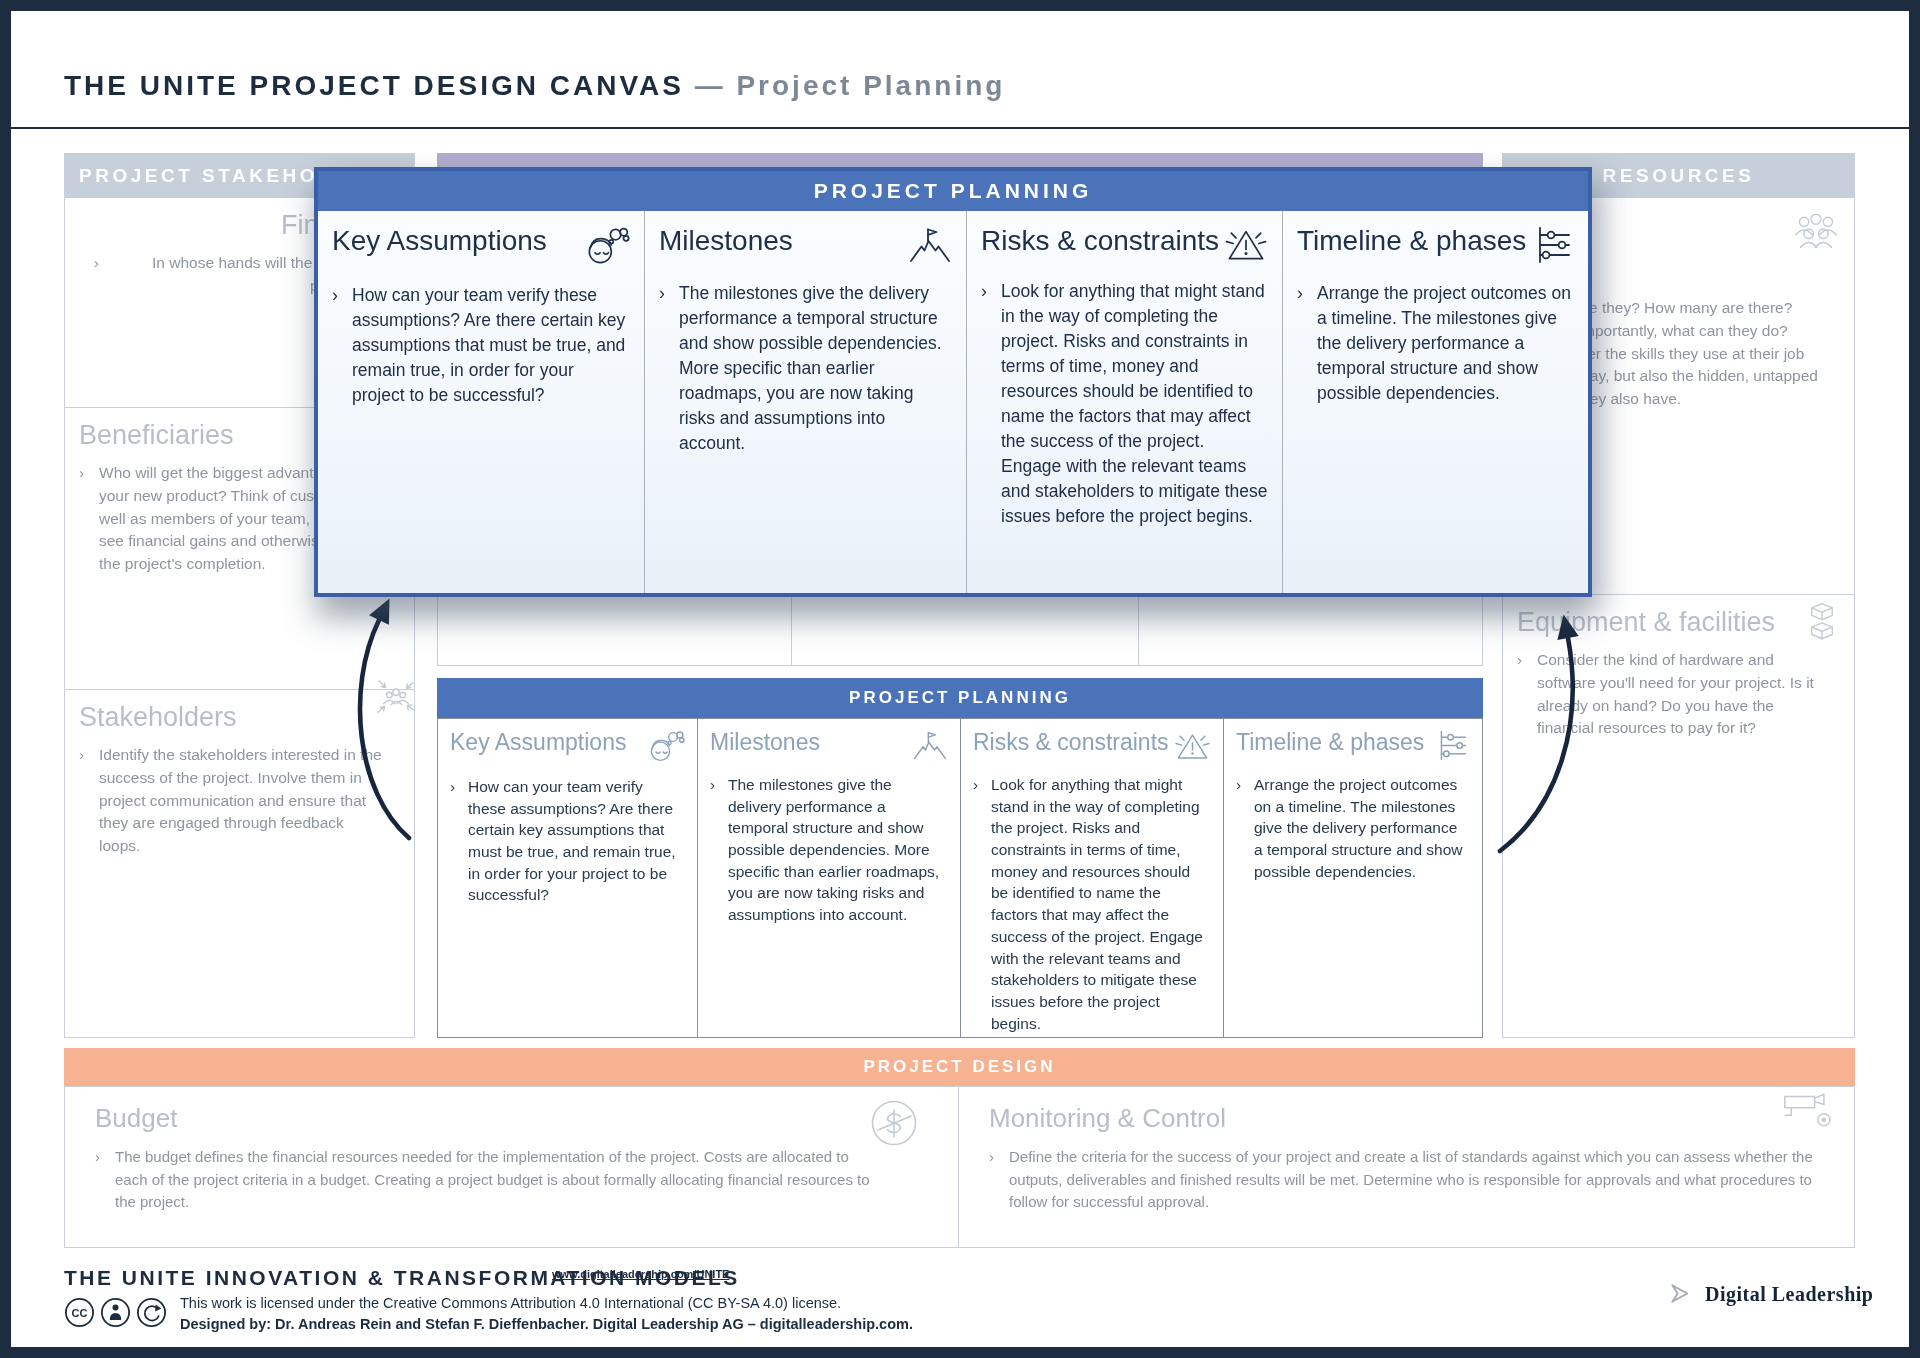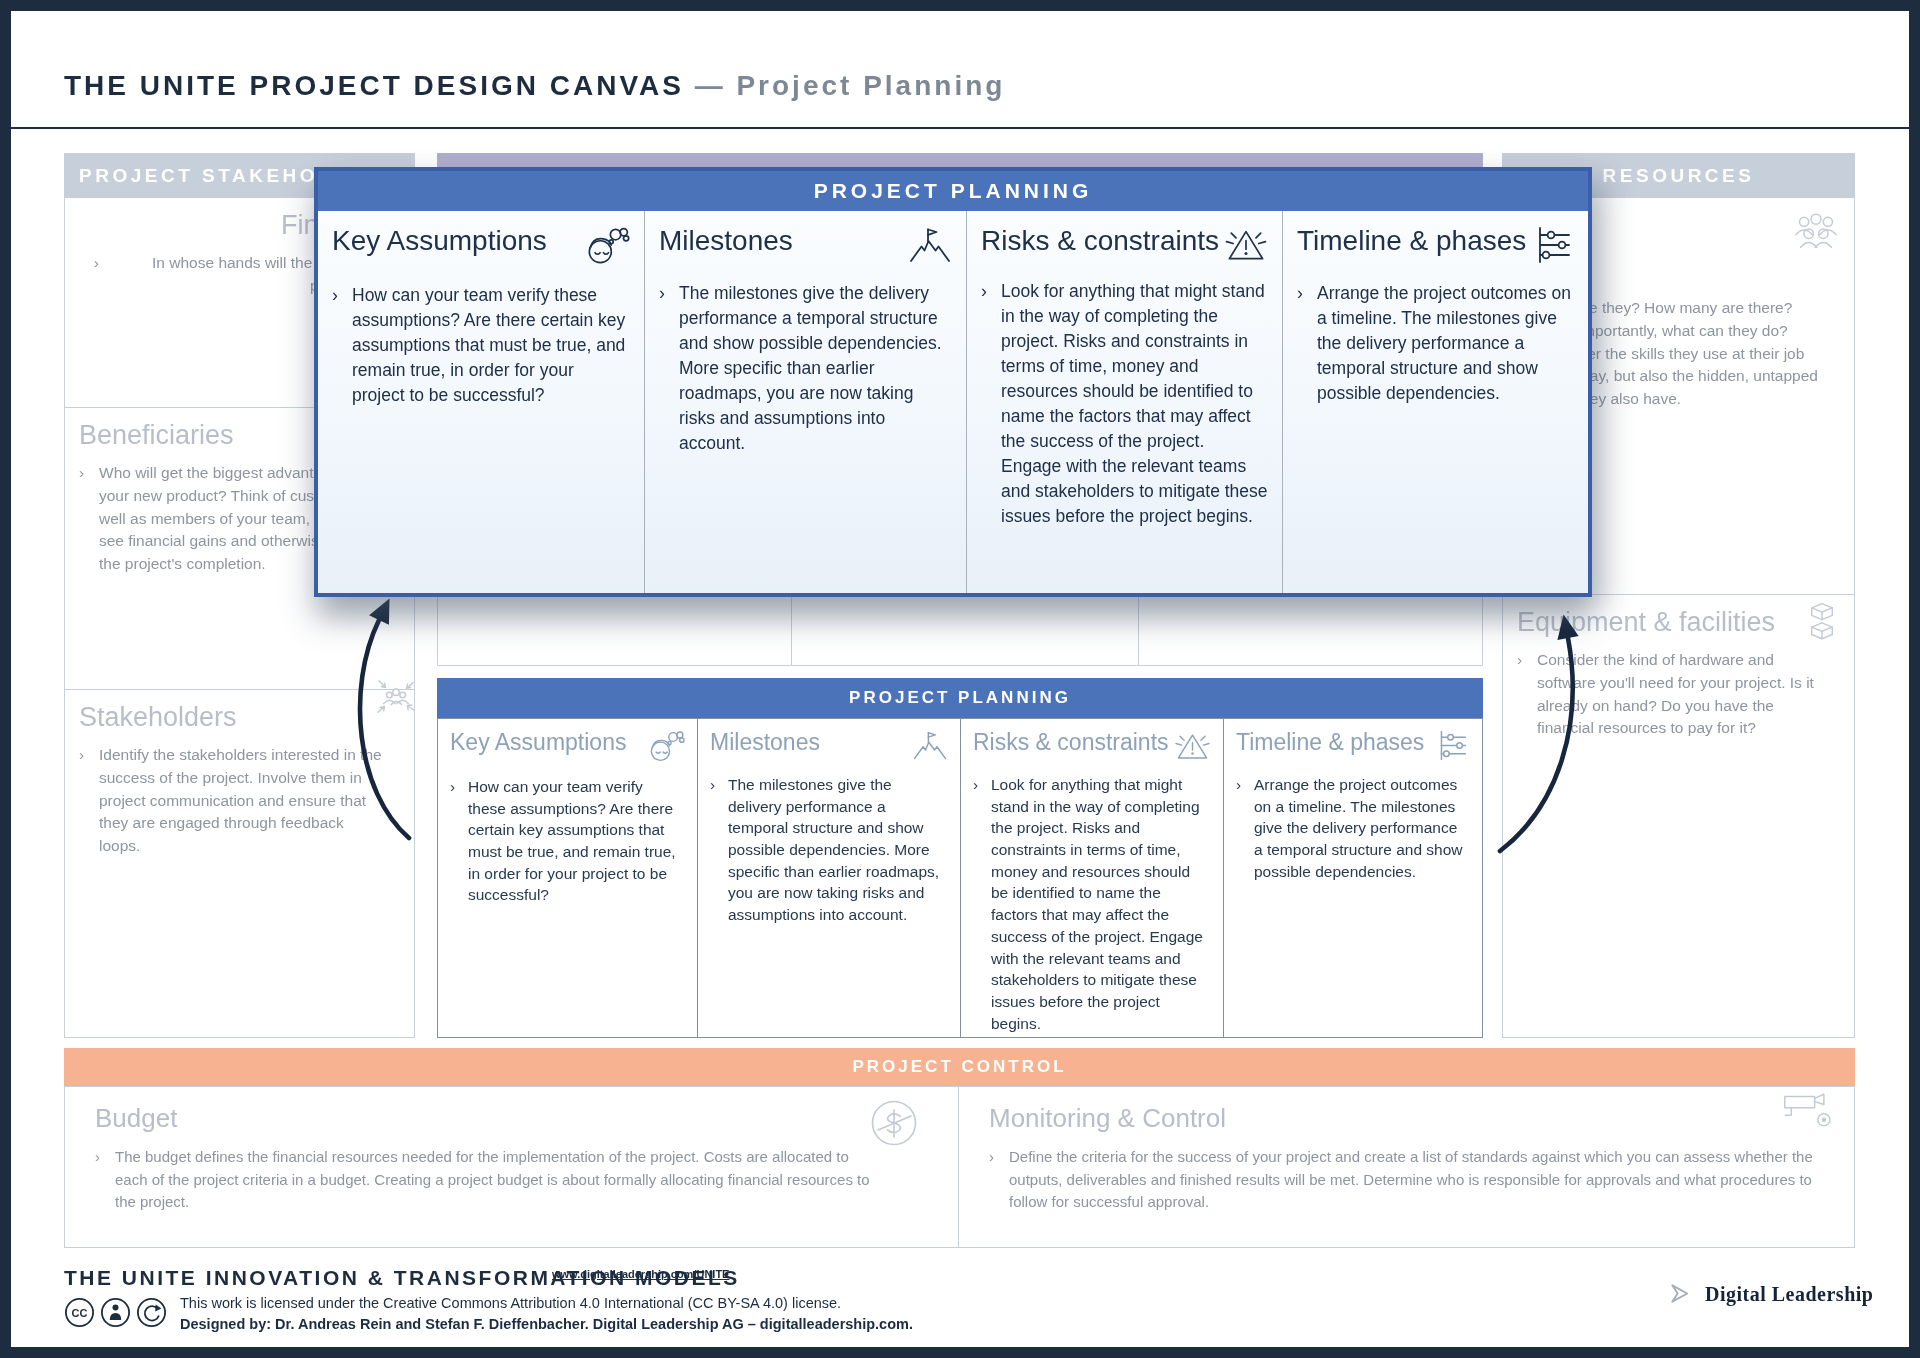--- a/index.html
+++ b/index.html
@@ -250,21 +250,21 @@
           <path d="M6 30 V38 L17 42.5 V34.5"></path>
           <path d="M28 30 V38 L17 42.5"></path>
       </svg>
       <div class="gray-body row" style="max-width:310px;">
         <span class="b">›</span>
         <span class="t">Consider the kind of hardware and software you'll need for your project. Is it already on hand? Do you have the financial resources to pay for it?</span>
       </div>
     </div>
   </div>
 
-  <div class="band band-salmon" style="left:64px;top:1048px;width:1791px;">PROJECT CONTROL</div>
+  <div class="band band-salmon" style="left:64px;top:1048px;width:1791px;">PROJECT DESIGN</div>
   <div class="box" style="left:64px;top:1086px;width:1791px;height:162px;">
     <div class="ctl-cells">
       <div class="ctl-cell divr" style="width:896px;">
         <div class="ctl-h">Budget</div>
         <svg class="icon gray-icn" style="right:38px;top:10px;stroke-width:1.6;" width="52" height="52" viewBox="0 0 52 52">
           <circle cx="26" cy="26" r="21.5"></circle>
           <path d="M26 13 V40"></path>
           <path d="M32.5 19.5 q-6.5 -5 -11.5 -.5 q-4.5 4.5 5 7 q9.5 2.5 5 7.5 q-5 4.5 -11.5 -.5"></path>
           <path d="M10 33 L43 19"></path>
         </svg>

